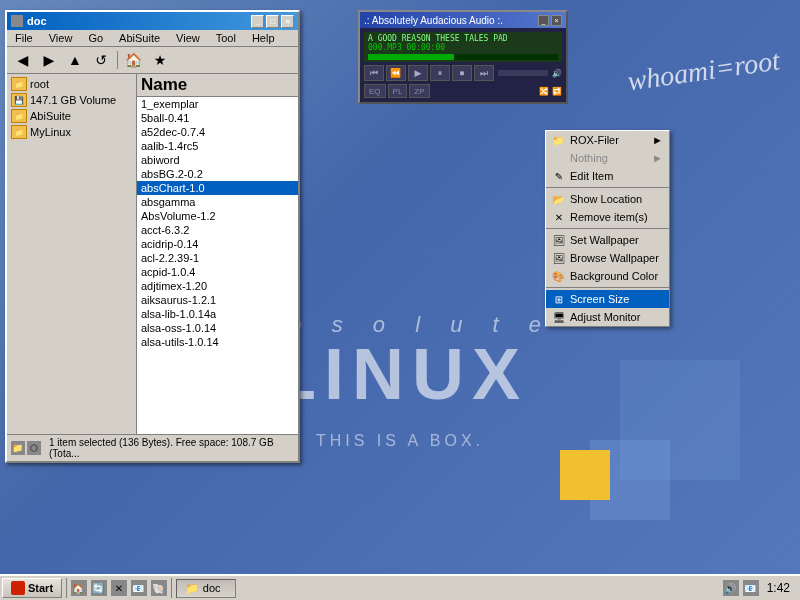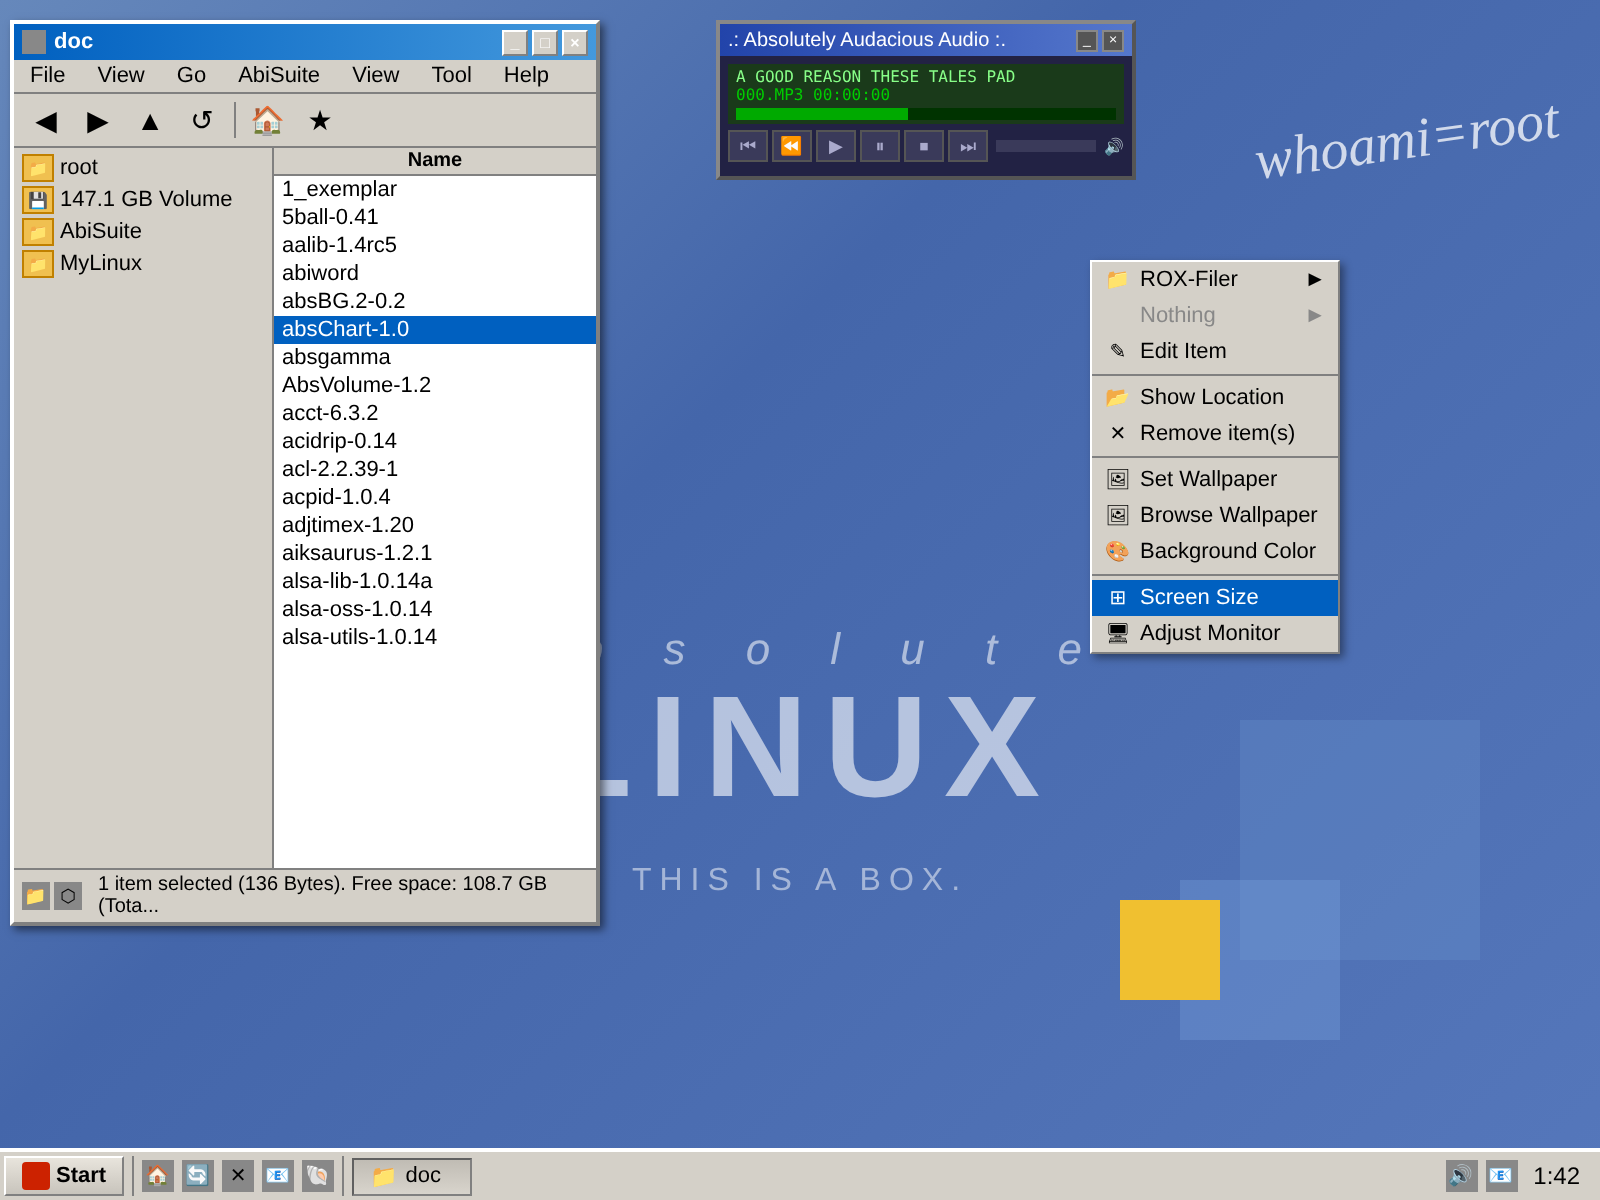--- a/index.html
+++ b/index.html
@@ -213,23 +213,22 @@
     
     .files-panel {
       flex: 1;
       background: white;
       overflow-y: auto;
     }
     .files-header {
       background: #d4d0c8;
       border-bottom: 1px solid #808080;
       padding: 1px 4px;
-      font-size: 10px;
+      font-size: 17px;
       font-weight: bold;
-      text-align: center;
     }
     .file-item {
       padding: 1px 4px;
       font-size: 11px;
       cursor: pointer;
       white-space: nowrap;
     }
     .file-item.selected { background: #0060c0; color: white; }
 
     
@@ -530,20 +529,21 @@
         <div class="tree-item">
           <span class="tree-icon">📁</span>
           <span>MyLinux</span>
         </div>
       </div>
 
       <div class="files-panel">
         <div class="files-header">Name</div>
         <div class="file-item">1_exemplar</div>
         <div class="file-item">5ball-0.41</div>
+        <div class="file-item">a52dec-0.7.4</div>
         <div class="file-item">aalib-1.4rc5</div>
         <div class="file-item">abiword</div>
         <div class="file-item">absBG.2-0.2</div>
         <div class="file-item selected">absChart-1.0</div>
         <div class="file-item">absgamma</div>
         <div class="file-item">AbsVolume-1.2</div>
         <div class="file-item">acct-6.3.2</div>
         <div class="file-item">acidrip-0.14</div>
         <div class="file-item">acl-2.2.39-1</div>
         <div class="file-item">acpid-1.0.4</div>
@@ -583,20 +583,28 @@
       <div class="ap-buttons">
         <div class="ap-btn">⏮</div>
         <div class="ap-btn">⏪</div>
         <div class="ap-btn">▶</div>
         <div class="ap-btn">⏸</div>
         <div class="ap-btn">⏹</div>
         <div class="ap-btn">⏭</div>
         <div class="ap-vol-slider"></div>
         <div style="font-size:8px;color:#8888aa;">🔊</div>
       </div>
+      <div style="display:flex;justify-content:space-between;align-items:center;">
+        <div class="ap-eq-buttons">
+          <div class="ap-eq-btn">EQ</div>
+          <div class="ap-eq-btn">PL</div>
+          <div class="ap-eq-btn">ZP</div>
+        </div>
+        <div style="color:#8888aa;font-size:8px;">🔀 🔁</div>
+      </div>
     </div>
   </div>
 
   <div class="context-menu">
     <div class="cm-item">
       <span class="cm-icon">📁</span>
       <span>ROX-Filer</span>
       <span class="cm-arrow">►</span>
     </div>
     <div class="cm-item disabled">

